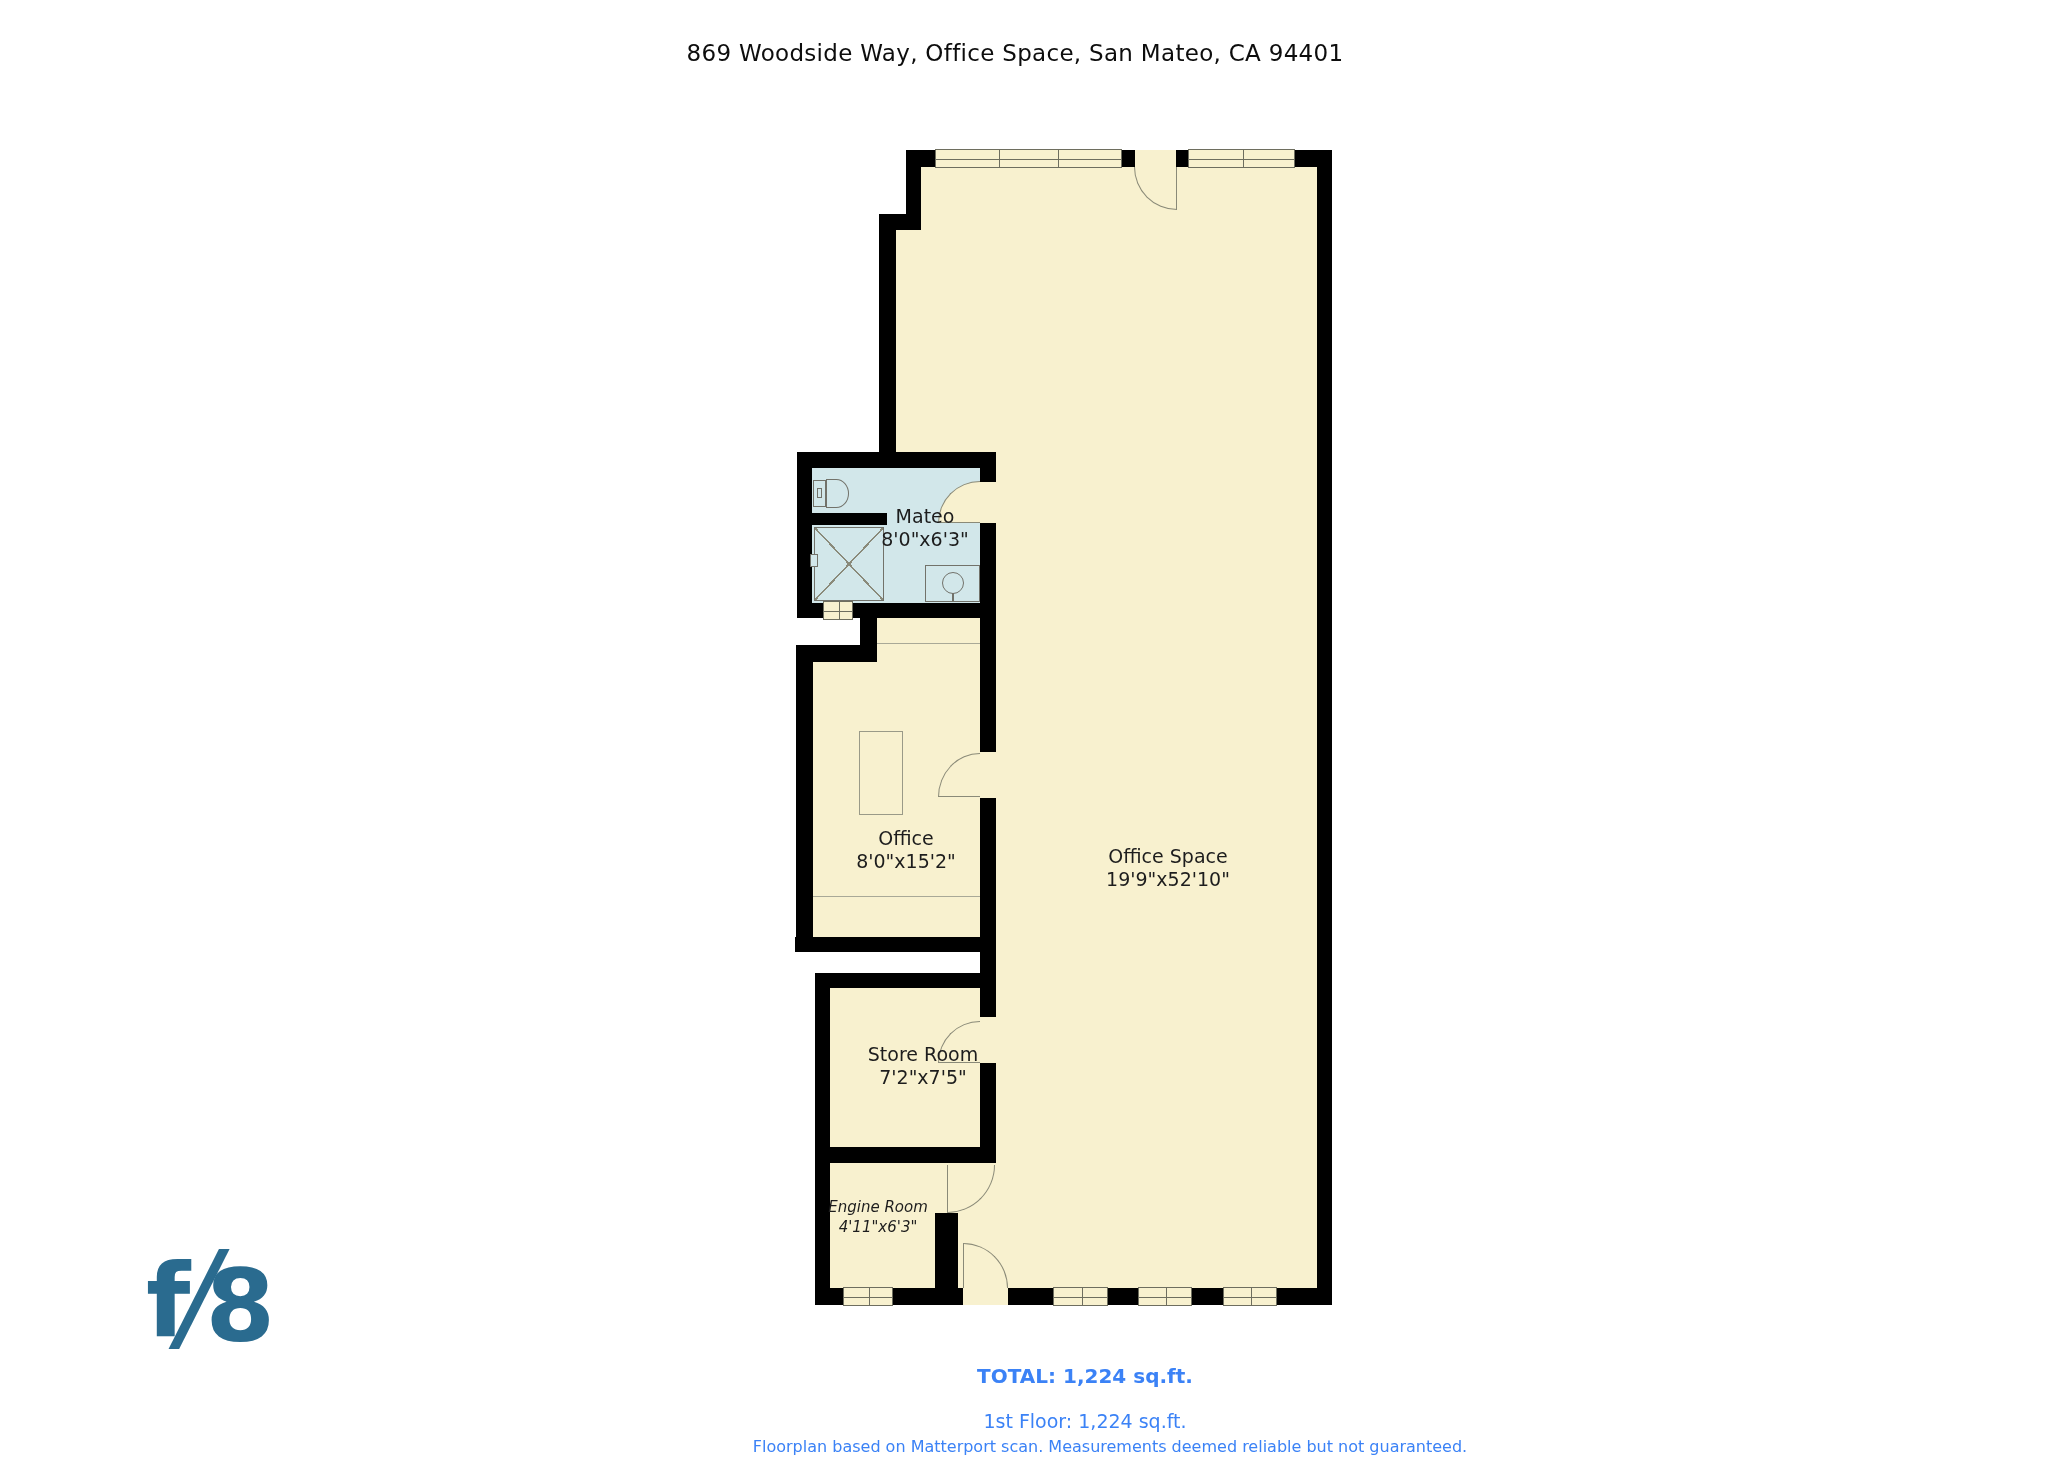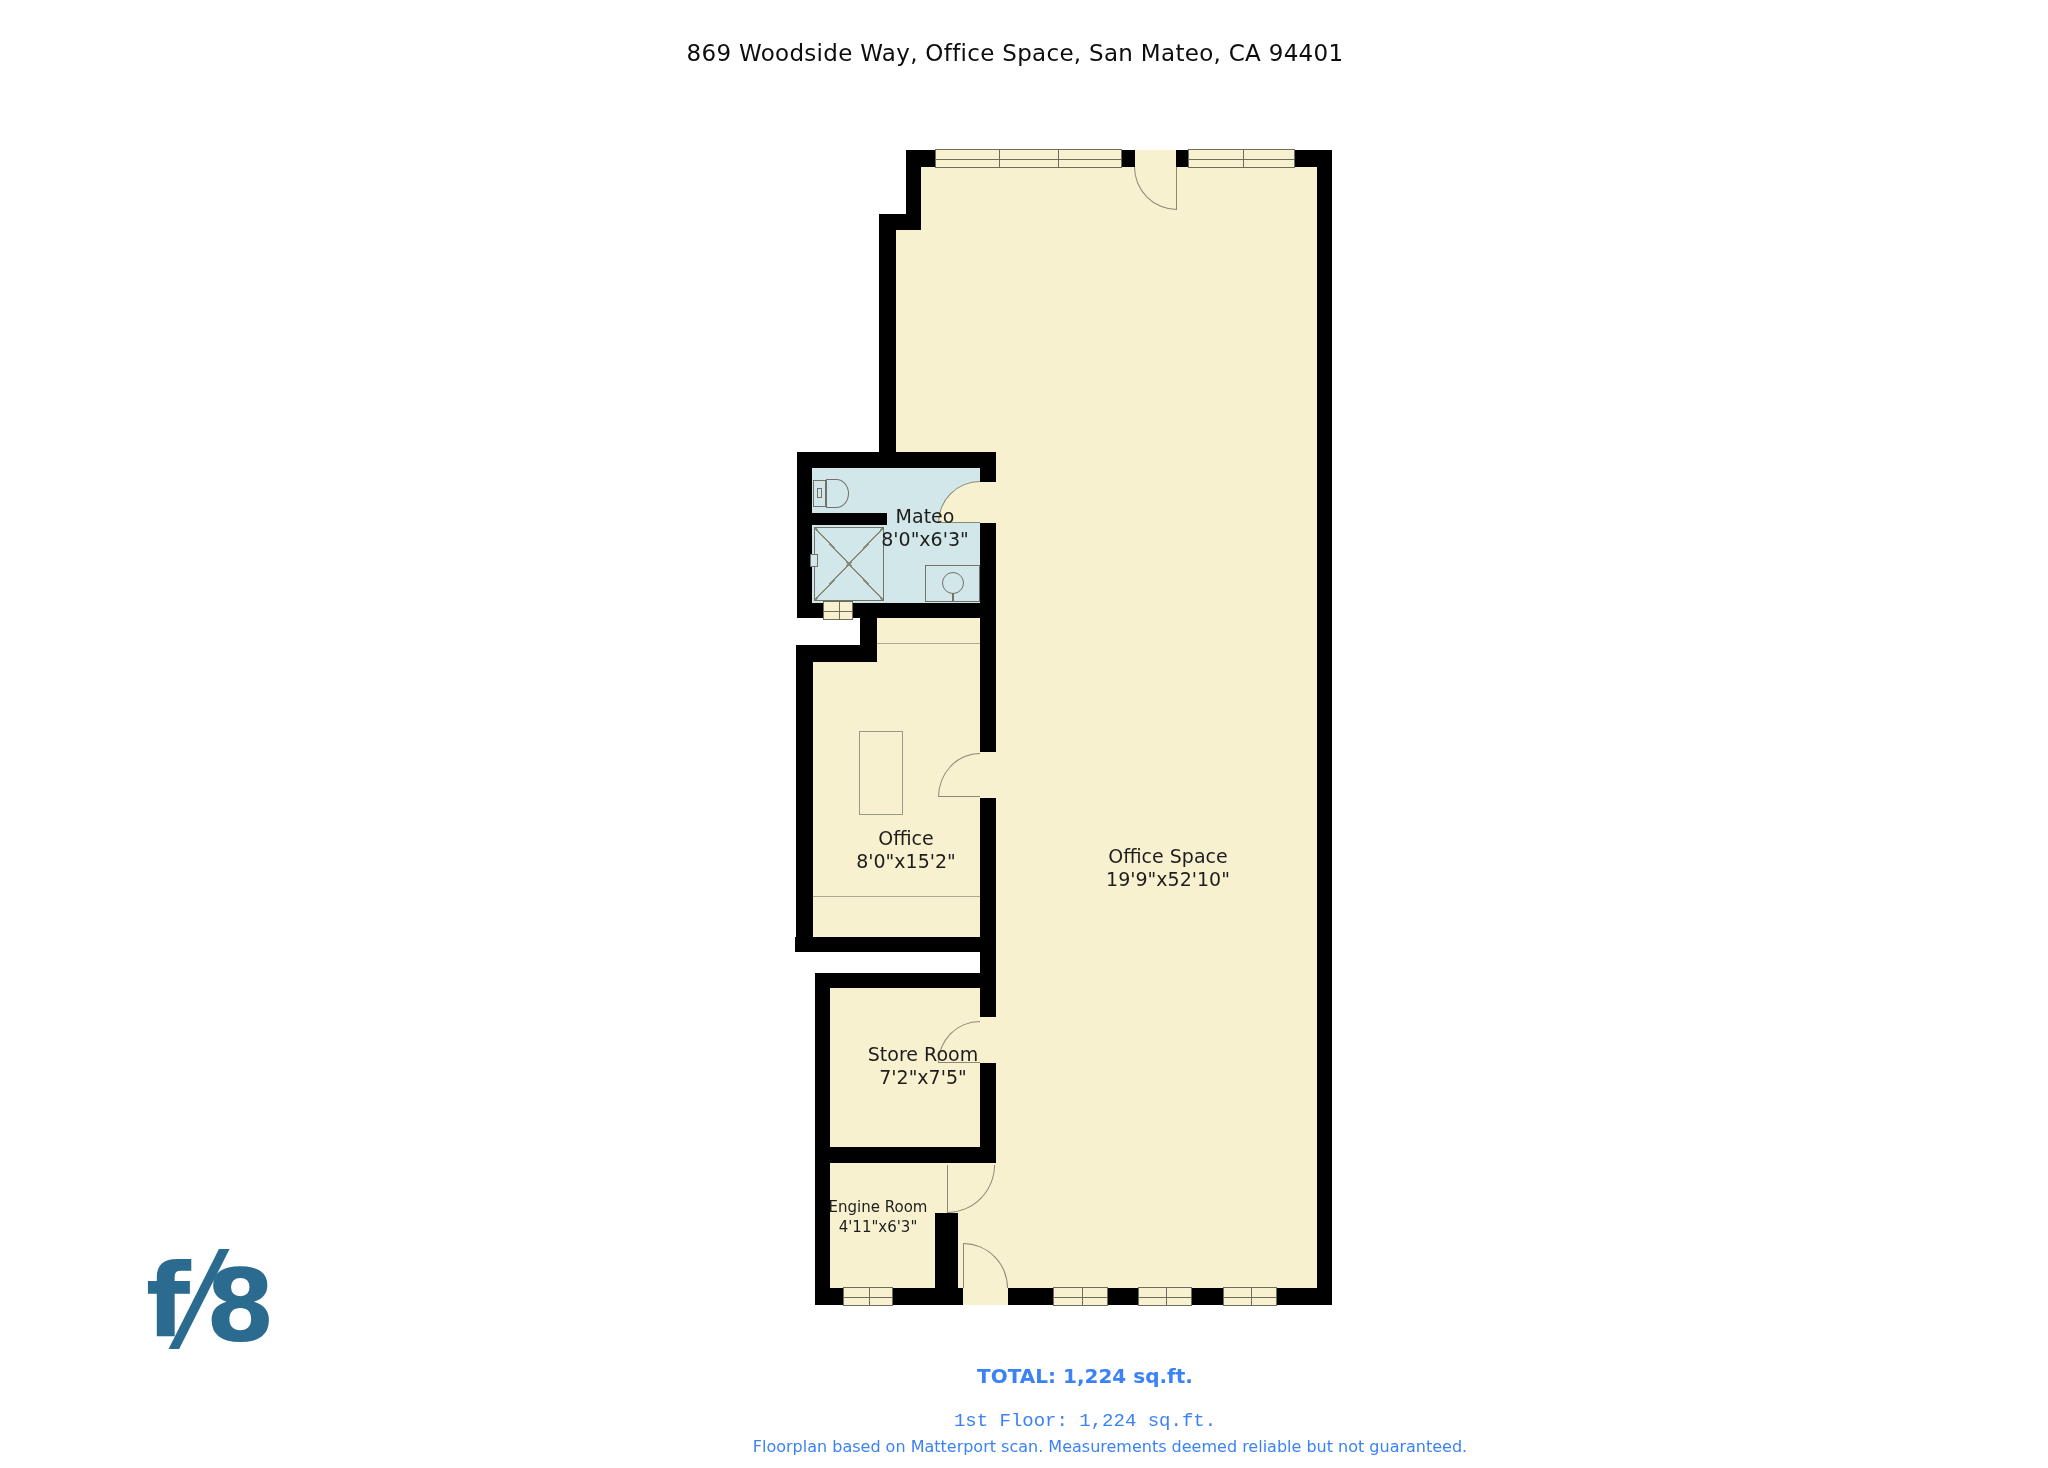--- a/index.html
+++ b/index.html
@@ -28,21 +28,21 @@
      linear-gradient(to top right, transparent calc(50% - 0.8px), #8a8a7a calc(50% - 0.8px), #8a8a7a calc(50% + 0.8px), transparent calc(50% + 0.8px)),
      linear-gradient(to bottom right, transparent calc(50% - 0.8px), #8a8a7a calc(50% - 0.8px), #8a8a7a calc(50% + 0.8px), transparent calc(50% + 0.8px));}
   
   .title{position:absolute;left:1015px;top:40px;transform:translateX(-50%);
          font-size:23px;font-weight:400;letter-spacing:0.3px;white-space:nowrap;color:#0d0d0d;}
   .rlabel{position:absolute;transform:translateX(-50%);text-align:center;
           font-size:19px;line-height:23px;color:#1d1d1d;white-space:nowrap;}
   .rlabel.small{font-size:15px;line-height:20px;}
   .sumline{position:absolute;transform:translateX(-50%);white-space:nowrap;color:#3b82f6;}
   .total{left:1085px;top:1364px;font-size:20px;font-weight:700;}
-  .floor1{left:1085px;top:1410px;font-size:19px;font-family:Liberation Mono, monospace;}
+  .floor1{left:1085px;top:1410px;font-size:19px;}
   .disclaimer{left:1110px;top:1437px;font-size:16px;}
   
   .logo{position:absolute;left:146px;top:1246px;display:flex;align-items:center;}
   .logo .lf{font-size:102px;font-weight:700;line-height:1;}
   .logo .ls{font-size:122px;font-weight:100;font-style:italic;line-height:0.9;margin:0 -13px;transform:translateY(-4px);}
   .logo .l8{font-size:100px;font-weight:700;line-height:1;transform:translateY(6px);}
 </style>
 </head>
 <body>
 
@@ -142,21 +142,21 @@
     <div>8'0"x15'2"</div>
   </div>
   <div class="rlabel" style="left:1168px;top:845px;">
     <div>Office Space</div>
     <div>19'9"x52'10"</div>
   </div>
   <div class="rlabel" style="left:903px;top:1043px;margin-left:20px;">
     <div>Store Room</div>
     <div>7'2"x7'5"</div>
   </div>
-  <div class="rlabel small" style="left:878px;top:1197px;">
+  <div class="rlabel small" style="left:878px;top:1197px;font-style:italic;">
     <div>Engine Room</div>
     <div>4'11"x6'3"</div>
   </div>
 
   <div class="logo" style="color: rgb(42, 107, 143);">
     <span class="lf">f</span>
     <span class="ls">/</span>
     <span class="l8">8</span>
   </div>
 

